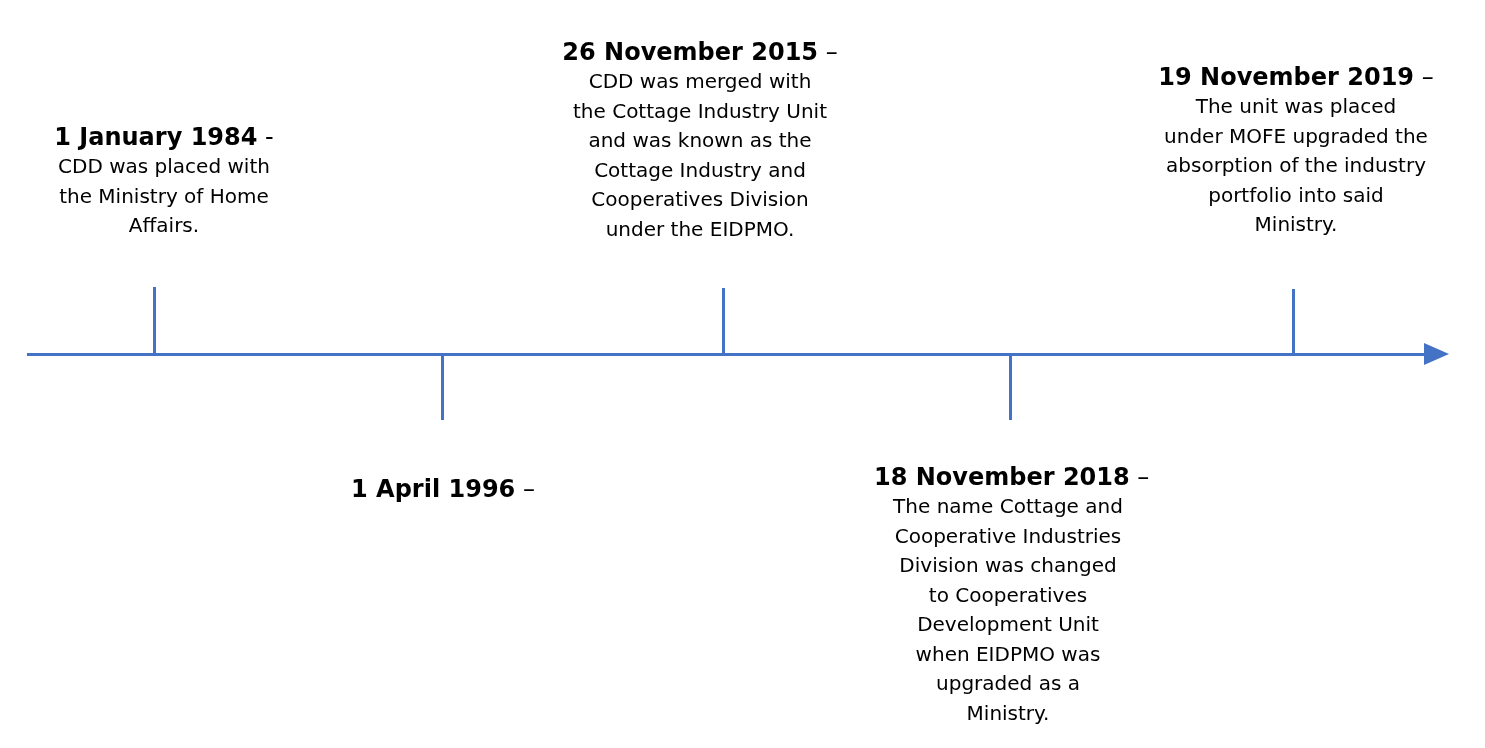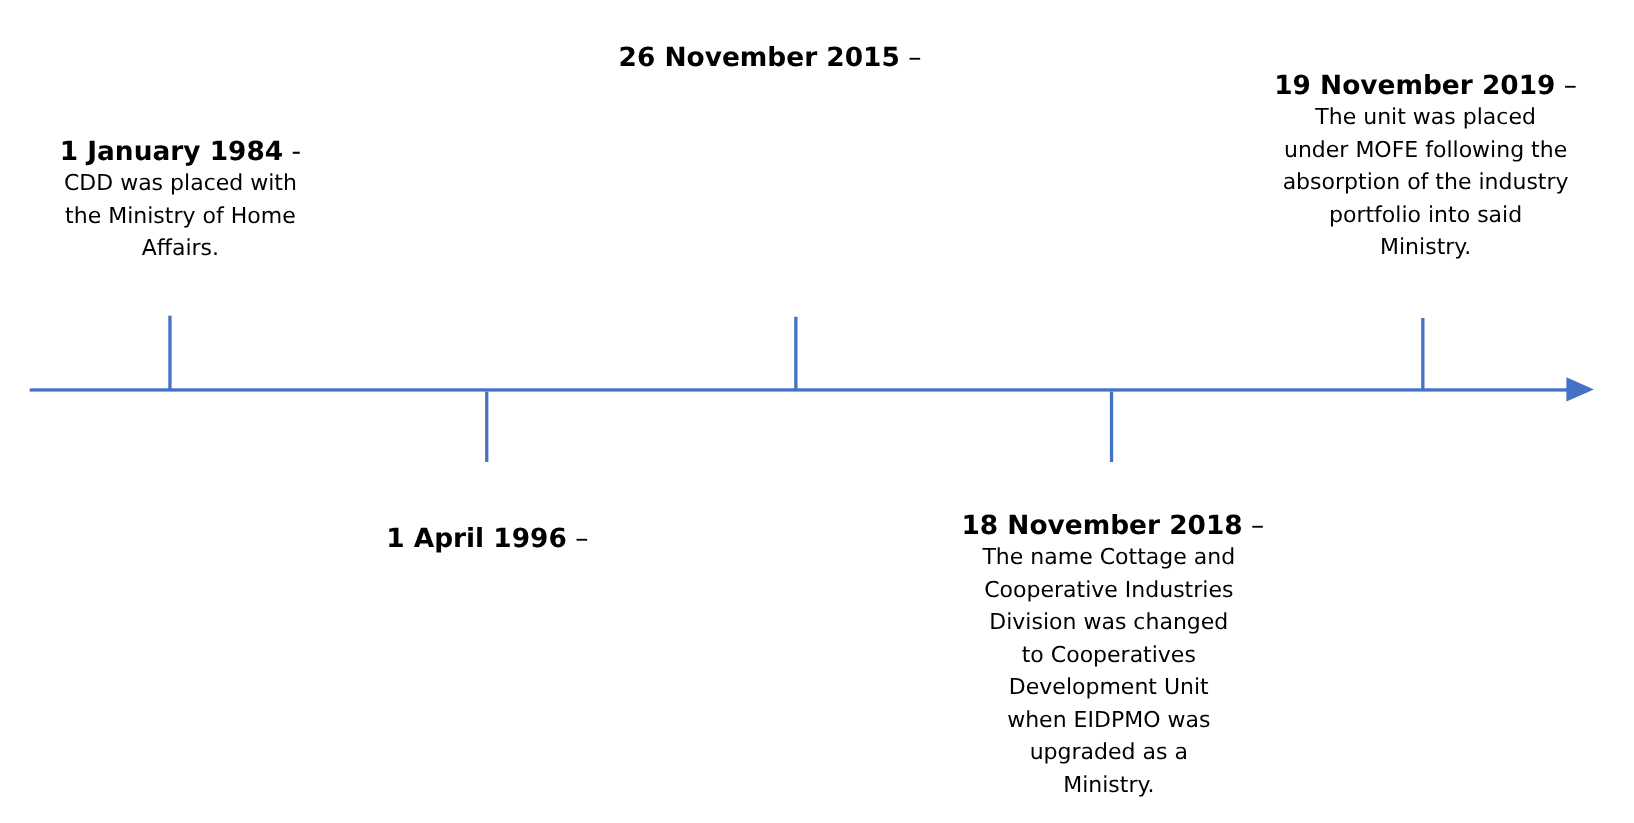--- a/index.html
+++ b/index.html
@@ -79,26 +79,32 @@
 
   <div class="event event-1984">
     <div class="event-title"><span>1 January 1984</span><span class="dash"> -</span></div>
     <div class="event-body">CDD was placed with
 the Ministry of Home
 Affairs.</div>
   </div>
 
   <div class="event event-2015">
     <div class="event-title"><span>26 November 2015</span><span class="dash"> –</span></div>
+    <div class="event-body">CDD was merged with
+the Cottage Industry Unit
+and was known as the
+Cottage Industry and
+Cooperatives Division
+under the EIDPMO.</div>
   </div>
 
   <div class="event event-2019">
     <div class="event-title"><span>19 November 2019</span><span class="dash"> –</span></div>
     <div class="event-body">The unit was placed
-under MOFE following the
+under MOFE upgraded the
 absorption of the industry
 portfolio into said
 Ministry.</div>
   </div>
 
   <div class="event event-1996">
     <div class="event-title"><span>1 April 1996</span><span class="dash"> –</span></div>
   </div>
 
   <div class="event event-2018">

